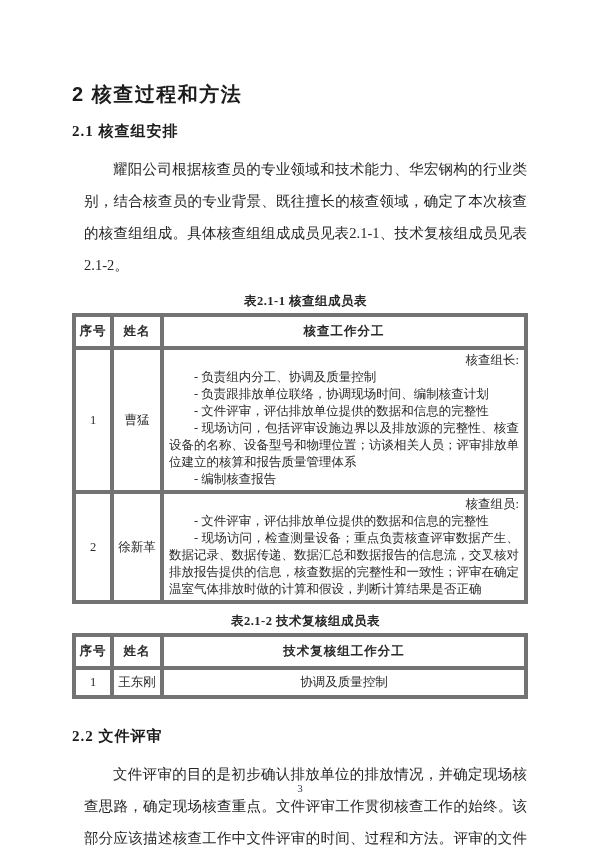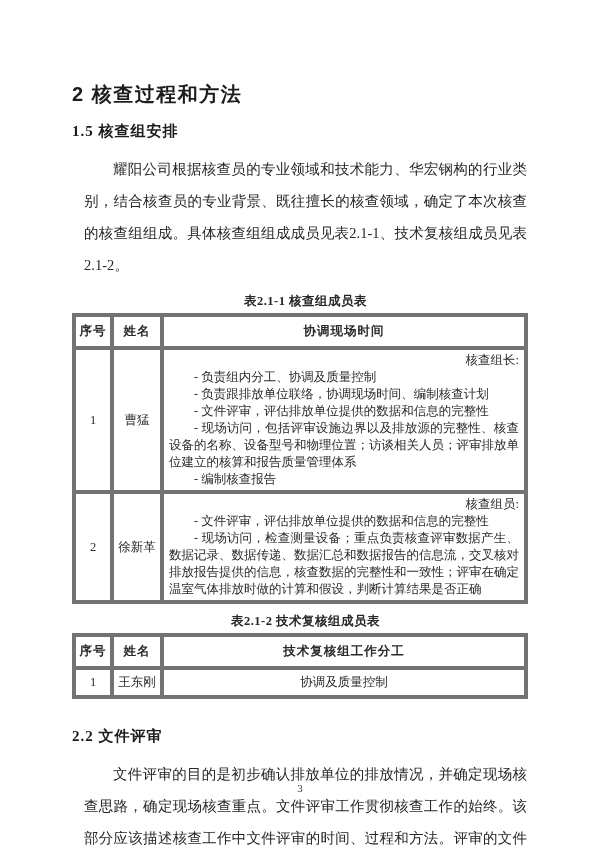--- a/index.html
+++ b/index.html
@@ -114,37 +114,37 @@
   }
 </style>
 </head>
 <body>
 
 <div class="page">
   <div class="content">
 
     <div class="h1">2  核查过程和方法</div>
 
-    <div class="h2">1.5  核查组安排</div>
+    <div class="h2">2.1  核查组安排</div>
 
     <p class="body-p">耀阳公司根据核查员的专业领域和技术能力、华宏钢构的行业类别，结合核查员的专业背景、既往擅长的核查领域，确定了本次核查的核查组组成。具体核查组组成成员见表2.1-1、技术复核组成员见表2.1-2。</p>
 
     <div class="tbl-caption">表2.1-1 核查组成员表</div>
 
     <table class="member-table">
       <colgroup>
         <col class="c-no">
         <col class="c-name">
         <col class="c-division">
       </colgroup>
       <thead>
         <tr>
           <th>序号</th>
           <th>姓名</th>
-          <th>协调现场时间</th>
+          <th>核查工作分工</th>
         </tr>
       </thead>
       <tbody>
         <tr>
           <td class="cell-center">1</td>
           <td class="cell-center">曹猛</td>
           <td class="cell-duties">
             <p class="role-title">核查组长:</p>
             <p class="duty-line">- 负责组内分工、协调及质量控制</p>
             <p class="duty-line">- 负责跟排放单位联络，协调现场时间、编制核查计划</p>

